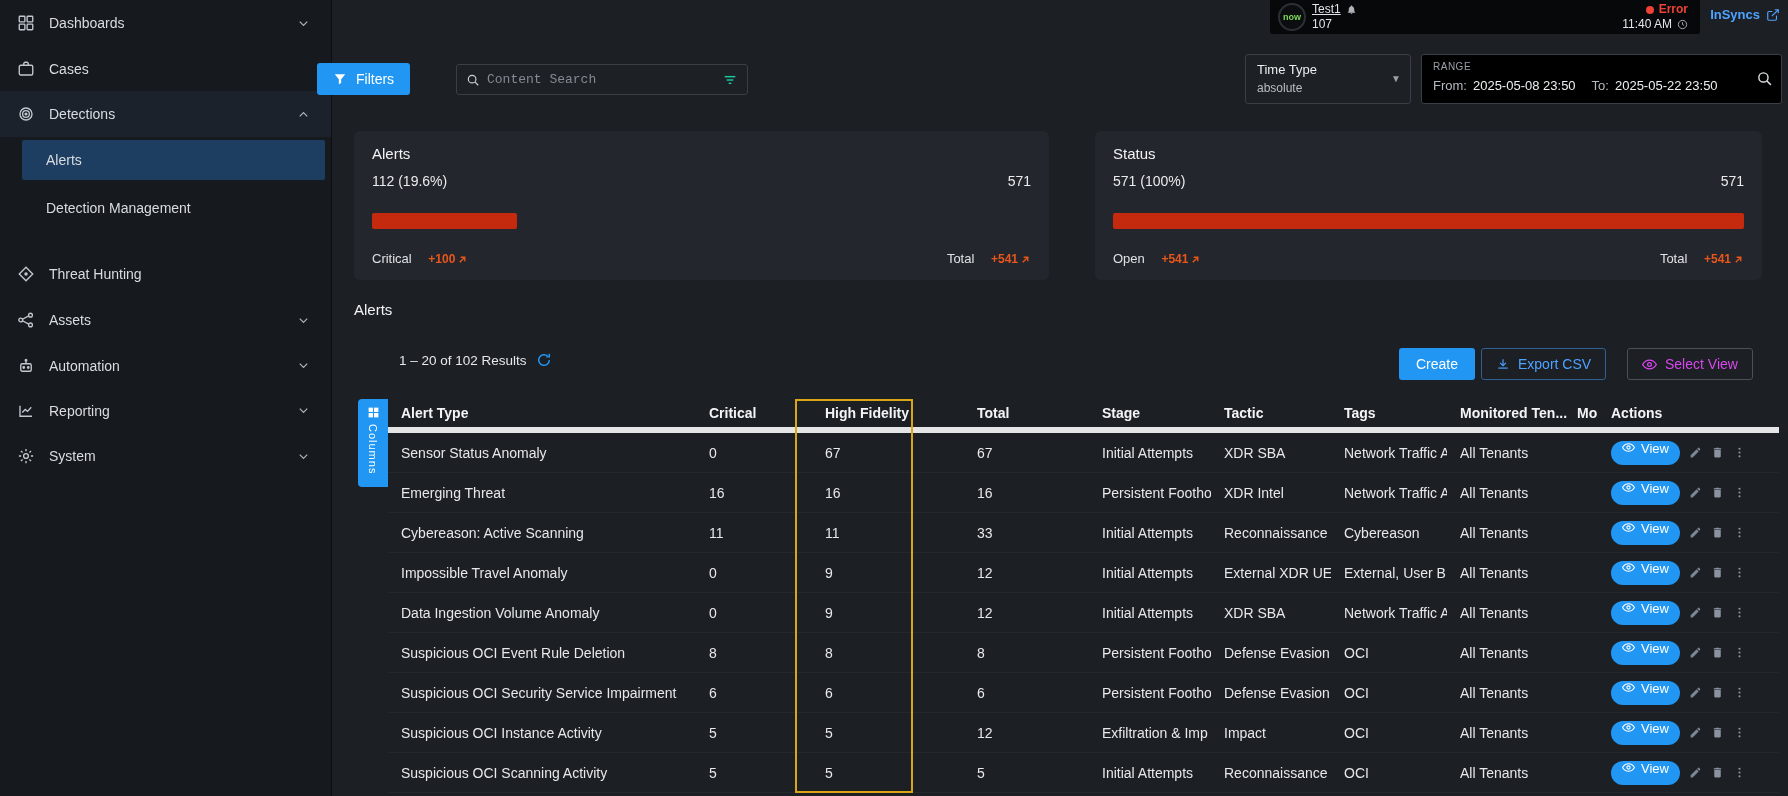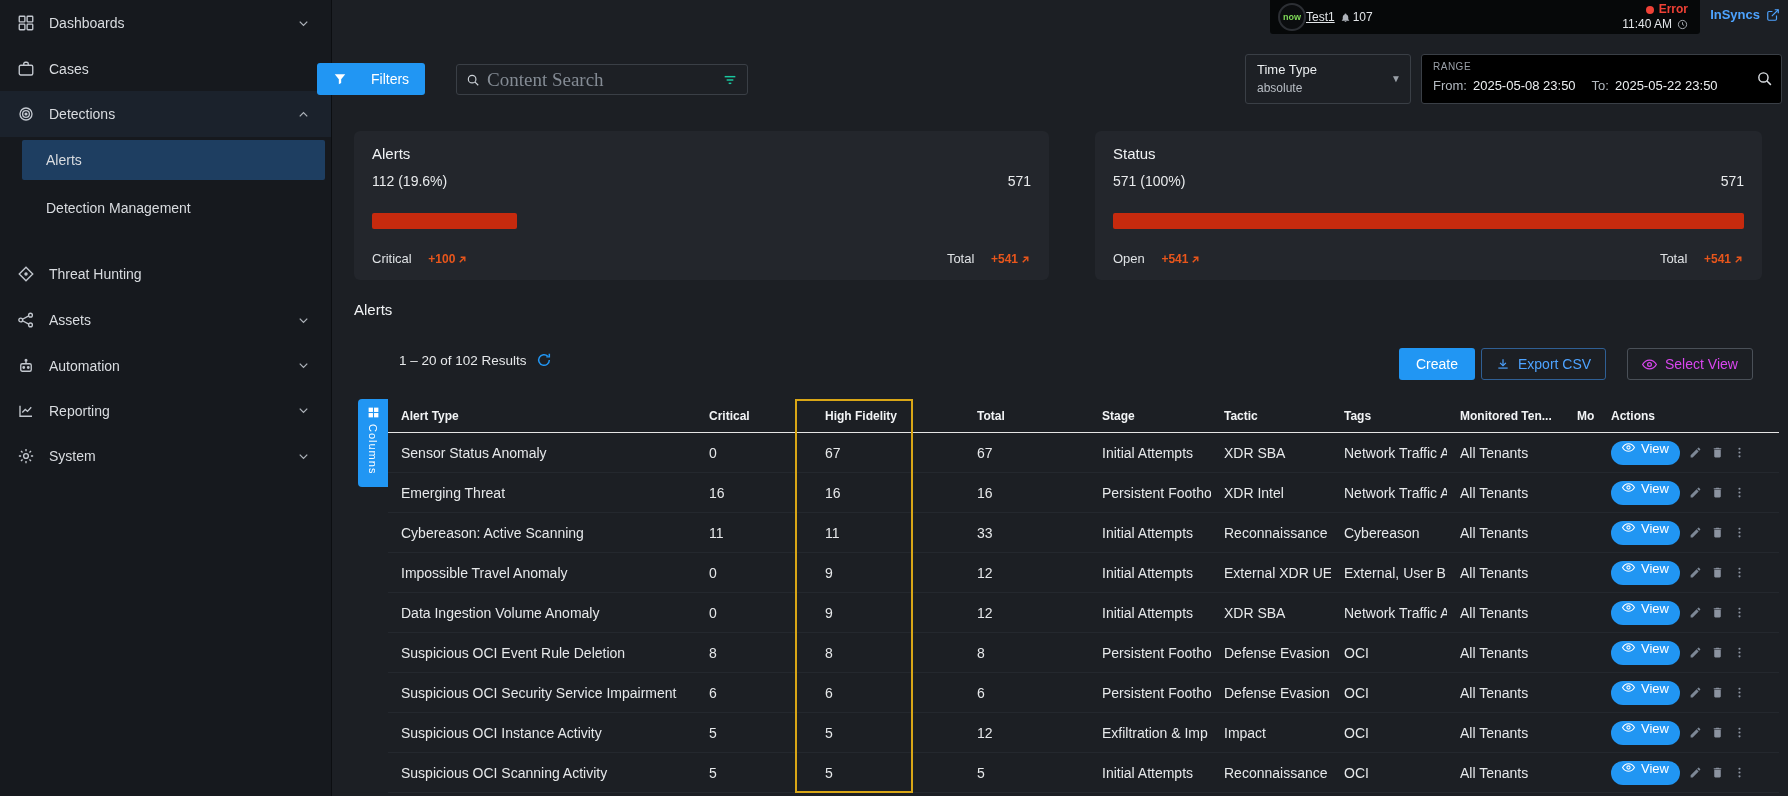--- a/index.html
+++ b/index.html
@@ -14,34 +14,34 @@
   .nav-icon{width:20px;height:20px;margin-right:13px;color:#c3c8cf;display:flex;align-items:center;justify-content:center;flex:none}
   .nav-label{flex:1;white-space:nowrap;overflow:hidden}
   .nav-chevron{color:#aeb3ba;display:flex;align-items:center;margin-right:6px}
   .sub-item{height:44px;display:flex;align-items:center;padding-left:46px;font-size:14px;color:#d9dce0;cursor:pointer}
   .sub-item.selected{height:40px;margin:3px 6px 3px 22px;padding-left:24px;background:#1e3e61;border-radius:2px}
   .side-spacer{height:18px}
 
   
   .strip{position:absolute;left:1270px;top:0;width:430px;height:34px;background:#060809;display:flex;align-items:center;padding:0 12px 0 8px;border-radius:0 0 3px 3px}
   .now-logo{width:28px;height:28px;border-radius:50%;background:#0b0d0f;border:2px solid #2c2f34;color:#7ed957;font-weight:bold;font-size:9px;display:flex;align-items:center;justify-content:center;flex:none;cursor:pointer}
-  .strip-left{margin-left:0;display:flex;flex-direction:row;gap:2px}
+  .strip-left{margin-left:6px;display:flex;flex-direction:column;gap:2px}
   .strip-right{margin-left:auto;display:flex;flex-direction:column;gap:2px;align-items:flex-end}
   .strip-row{display:flex;align-items:center;gap:5px;font-size:12px;color:#e2e5e8;line-height:13px}
   .username{text-decoration:underline;cursor:pointer}
   .bell{color:#aeb3ba;display:flex}
   .err-dot{width:8px;height:8px;border-radius:50%;background:#ef4136;display:inline-block}
   .error-text{color:#ef4136;font-weight:bold}
   .clock{color:#aeb3ba;display:flex}
   .insyncs{position:absolute;right:8px;top:7px;display:flex;align-items:center;gap:6px;color:#4da3ff;font-size:13px;font-weight:bold;cursor:pointer}
 
   
-  .filters-btn{position:absolute;left:317px;top:63px;height:32px;padding:0 16px;background:#2196f3;border:none;border-radius:3px;color:#fff;font-size:14px;display:flex;align-items:center;gap:24px;cursor:pointer;font-family:inherit}
+  .filters-btn{position:absolute;left:317px;top:63px;height:32px;padding:0 16px;background:#2196f3;border:none;border-radius:3px;color:#fff;font-size:14px;display:flex;align-items:center;gap:9px;cursor:pointer;font-family:inherit}
   .search-box{position:absolute;left:456px;top:64px;width:292px;height:31px;background:#1d2025;border:1px solid #3a3f46;border-radius:3px;display:flex;align-items:center;padding:0 9px;gap:7px}
-  .search-box input{flex:1;background:transparent;border:none;outline:none;color:#e6e8ea;font-size:19px;font-family:Liberation Serif, serif;min-width:0}
+  .search-box input{flex:1;background:transparent;border:none;outline:none;color:#e6e8ea;font-size:13px;font-family:Liberation Mono, monospace;min-width:0}
   .search-box input::placeholder{color:#848b94}
   .search-icon{color:#cdd2d8;display:flex}
   .filter-teal-icon{display:flex;flex:none}
   .timetype{position:absolute;left:1245px;top:54px;width:166px;height:50px;background:#1d2025;border:1px solid #3a3f46;border-radius:3px;padding:7px 24px 6px 11px;cursor:pointer}
   .timetype .tt-label{font-size:13px;color:#eceff1;margin-bottom:4px}
   .timetype .tt-value{font-size:12px;color:#b9bec5}
   .tt-caret{position:absolute;right:9px;top:18px;color:#9aa0a8;font-size:10px}
   .range{position:absolute;left:1421px;top:54px;width:361px;height:50px;background:#000000;border:1px solid #3a3f46;border-radius:3px;padding:6px 34px 6px 11px}
   .range .rg-label{font-size:10px;color:#9aa0a8;letter-spacing:.5px;margin-bottom:6px}
   .rg-line{display:flex;gap:6px;font-size:13px;white-space:nowrap}
@@ -68,21 +68,21 @@
   .btn.create{left:1399px;padding:0 17px;background:#2196f3;border:none;color:#fff}
   .btn.export{left:1481px;padding:0 14px;background:transparent;border:1px solid #2f5f94;color:#4da3ff}
   .btn.selectview{left:1627px;padding:0 14px;background:transparent;border:1px solid #4a5058;color:#d946ef}
 
   
   .columns-tab{position:absolute;left:358px;top:399px;width:30px;height:88px;background:#2196f3;border:none;border-radius:4px 0 0 4px;display:flex;flex-direction:column;align-items:center;padding-top:7px;gap:5px;cursor:pointer}
   .columns-label{writing-mode:vertical-rl;color:#fff;font-size:11px;letter-spacing:1px;font-family:inherit}
 
   
   .table{position:absolute;left:388px;top:399px;width:1391px}
-  .thead{display:flex;height:34px;align-items:center;font-weight:bold;font-size:12px;color:#f2f4f6;border-bottom:1px solid #e5e5e5}
+  .thead{display:flex;height:34px;align-items:center;font-weight:bold;font-size:14px;color:#f2f4f6;border-bottom:6px solid #e5e5e5}
   .trow{display:flex;height:40px;align-items:center;font-size:14px;color:#e6e8ea;border-bottom:1px solid #24282e}
   .cell{padding-left:13px;overflow:hidden;white-space:nowrap;flex:none}
   .c-alert{width:308px}.c-crit{width:116px}.c-hf{width:152px}.c-total{width:125px}
   .c-stage{width:122px}.c-tactic{width:120px}.c-tags{width:116px}.c-mon{width:122px}
   .c-mo{width:29px;padding-left:8px}.c-act{width:181px}
   .hl-box{position:absolute;left:407px;top:0;width:118px;height:394px;border:2px solid #d9a616;pointer-events:none}
   .c-act{display:flex;align-items:center;gap:9px}
   .view-btn{height:24px;border:none;border-radius:12px;background:#2196f3;color:#fff;font-size:13px;font-family:inherit;display:inline-flex;align-items:flex-start;gap:6px;padding:0 11px;cursor:pointer}
   .act-icon{color:#8b93a0;display:flex;cursor:pointer}
   .act-icon.pencil{color:#7d8896}

